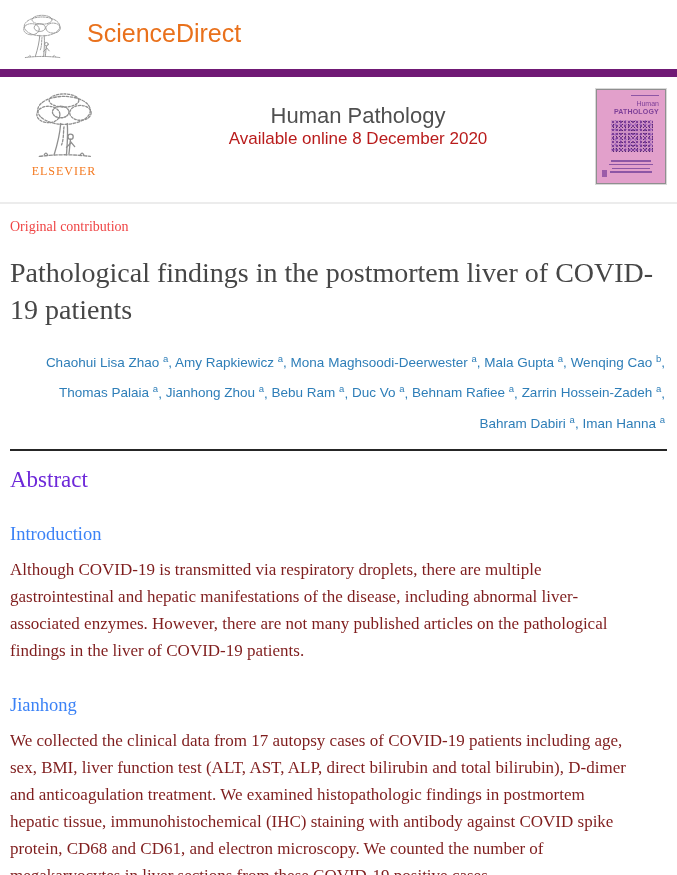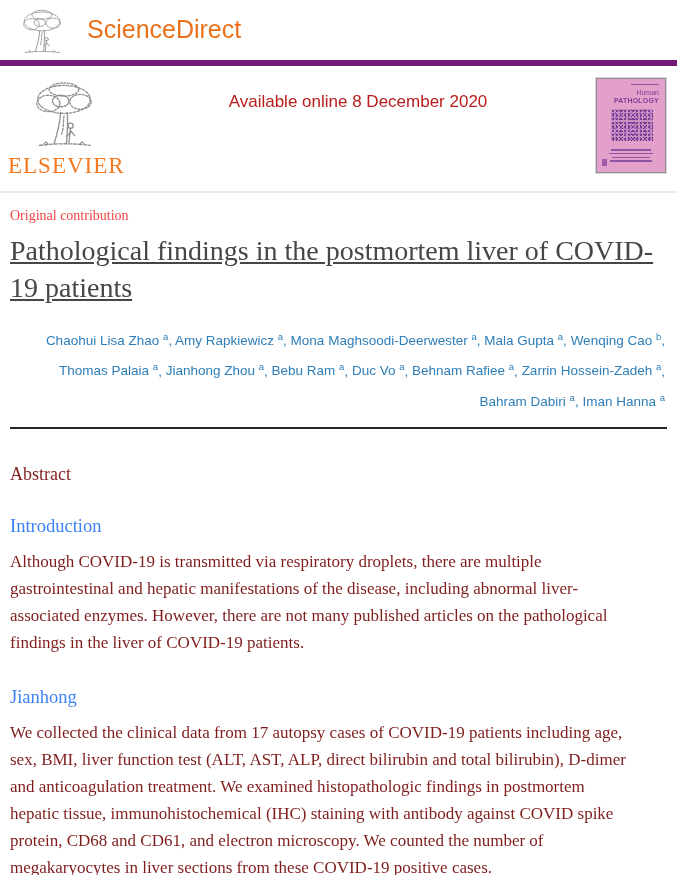--- a/index.html
+++ b/index.html
@@ -7,23 +7,23 @@
   body {
     width: 677px; height: 875px;
     overflow: hidden;
     font-family: "Liberation Serif", "DejaVu Serif", serif;
     color: #2e2e2e;
     position: relative;
   }
 
   
   .site-header {
-    height: 66px;
+    height: 77px;
     padding: 4px 0 0 13px;
-    border-bottom: 6px solid #701a75;
+    border-bottom: 8px solid #701a75;
     display: flex; align-items: center;
   }
   .site-header .tree-small { width: 58px; height: 50px; }
   .brand {
     font-family: "Liberation Sans", sans-serif;
     font-size: 25px; color: #e9711c;
     margin-left: 16px; margin-top: -6px;
     text-decoration: none; font-weight: 400;
     cursor: pointer;
   }
@@ -32,21 +32,21 @@
   .banner {
     display: flex;
     padding: 12px 11px 0 8px;
     height: 127px;
     border-bottom: 2px solid #ececec;
   }
   .banner-left { width: 112px; text-align: center; }
   .banner-left .tree-big { width: 92px; height: 74px; display: block; margin: 0 auto; }
   .publisher-wordmark {
     font-family: "Liberation Serif", serif;
-    font-size: 23px; color: #f47920; letter-spacing: 1px;
+    font-size: 12px; color: #f47920; letter-spacing: 1px;
     margin-top: 1px; font-weight: 500; cursor: pointer;
   }
   .banner-center { flex: 1; text-align: center; padding-top: 14px; }
   .journal-name {
     font-family: "Liberation Sans", sans-serif;
     font-size: 22px; font-weight: 400; color: #4f4f4f;
     cursor: pointer;
   }
   .available-online {
     font-family: "Liberation Sans", sans-serif;
@@ -83,38 +83,38 @@
   .cover-mark { position: absolute; bottom: 6px; left: 5px; width: 5px; height: 7px; background: #7d3f98; opacity: .7; }
 
   
   .content { padding: 0 10px; }
   .category {
     margin-top: 15px;
     font-size: 14px; color: #ef4444;
   }
   .article-title {
     font-size: 28px; font-weight: 400; color: #464646;
-    line-height: 1.33; margin-top: 8px; max-width: 662px; text-decoration: underline;
+    line-height: 1.33; margin-top: 19px; max-width: 662px;
   }
   .authors {
     font-family: "Liberation Sans", sans-serif;
     font-size: 13.5px; color: #2e7eb8;
     line-height: 26px; margin-top: 17px; max-width: 655px; text-align: right;
   }
   .authors .author { cursor: pointer; }
   .authors sup { font-size: 9.5px; }
   .dark-divider {
     margin-top: 12px;
     border-bottom: 2px solid #262626;
   }
 
   
   .abstract-heading {
-    font-size: 18px; font-weight: 400; color: #7f1d1d;
-    margin-top: 35px;
+    font-size: 23px; font-weight: 400; color: #6d28d9;
+    margin-top: 16px;
   }
   .section-heading {
     font-size: 18.5px; font-weight: 400; color: #3b82f6;
     margin-top: 31px;
   }
   .section-text {
     font-size: 17px; line-height: 27px; color: #7f1d1d;
     margin-top: 11px; max-width: 622px;
   }
 
@@ -151,20 +151,21 @@
 </div>
 
 <div class="banner">
   <div class="banner-left">
     <svg class="tree-big" viewBox="0 0 100 90">
       <use href="#elsevier-tree"></use>
     </svg>
     <div class="publisher-wordmark">ELSEVIER</div>
   </div>
   <div class="banner-center">
+    <div class="journal-name">Human Pathology</div>
     <div class="available-online">Available online 8 December 2020</div>
   </div>
   <div class="banner-right">
     <div class="cover">
       <div class="cover-topline"></div>
       <div class="cover-title">
         <span class="l1">Human</span>
         <span class="l2">PATHOLOGY</span>
       </div>
       <div class="cover-pattern"></div>

